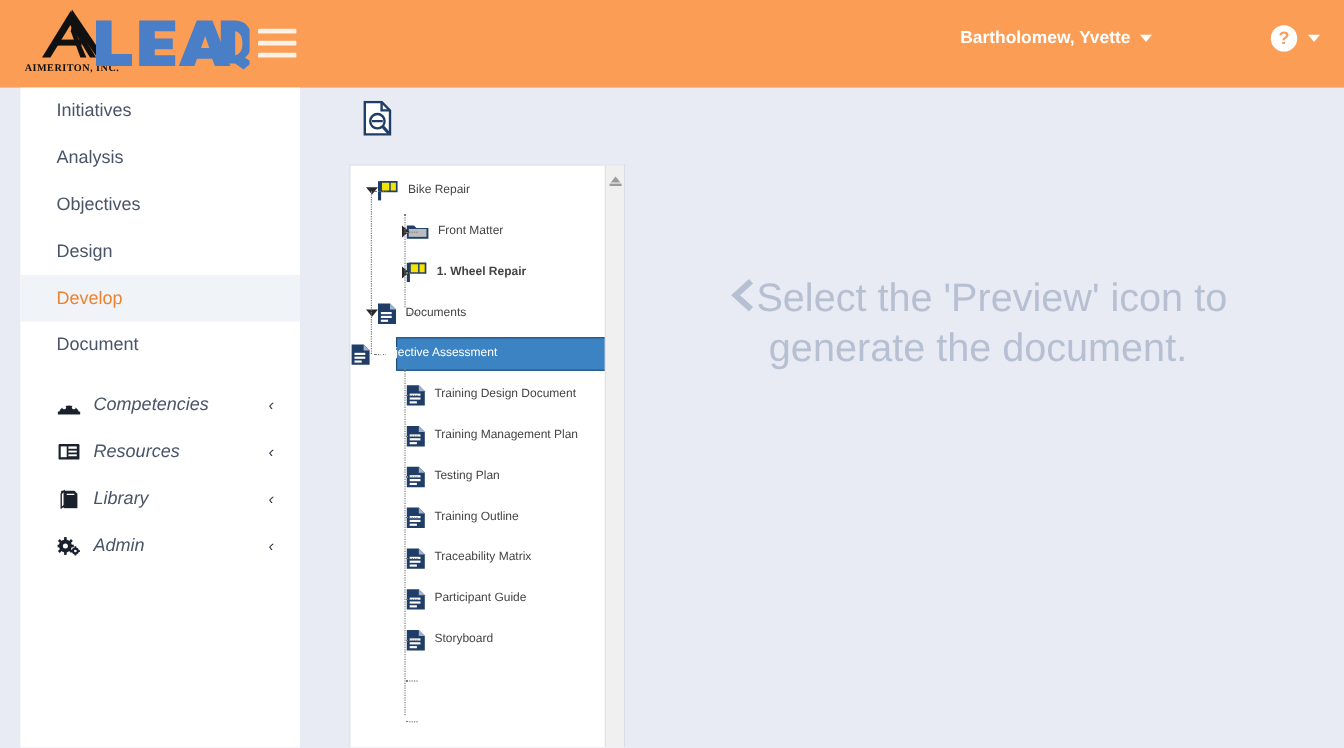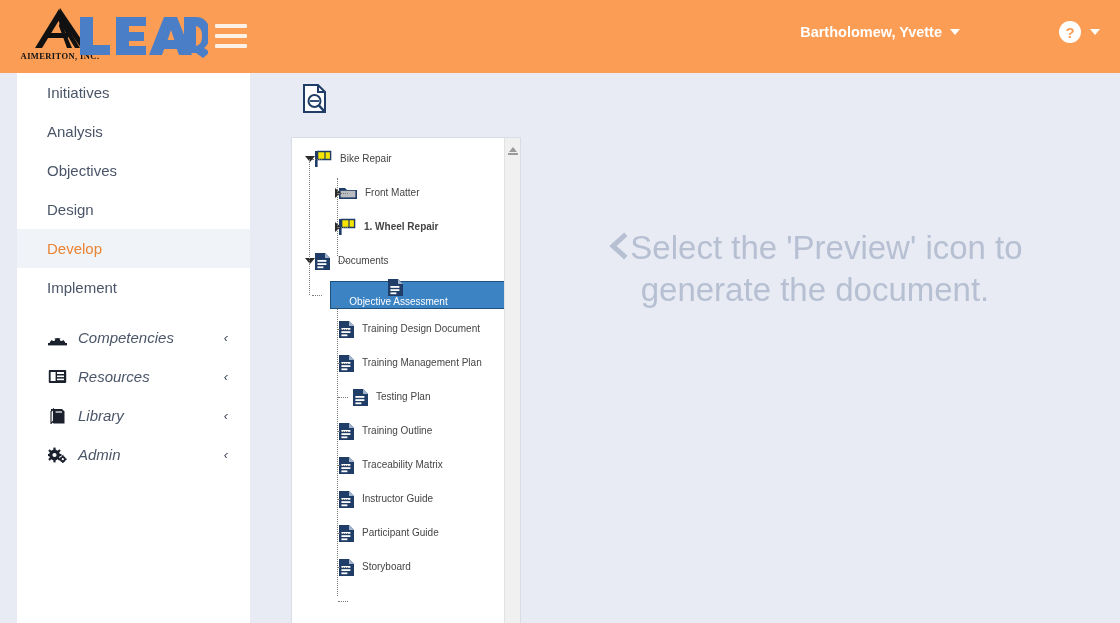--- a/index.html
+++ b/index.html
@@ -219,21 +219,21 @@
       <div class="nav-item sub">
         <span class="nav-label">Objectives</span>
       </div>
       <div class="nav-item sub">
         <span class="nav-label">Design</span>
       </div>
       <div class="nav-item active sub">
         <span class="nav-label">Develop</span>
       </div>
       <div class="nav-item sub">
-        <span class="nav-label">Implement</span>
+        <span class="nav-label">Document</span>
       </div>
       <div class="nav-spacer"></div>
       <div class="nav-item with-icon">
         <span class="nav-icon">
           <svg width="19" height="16" viewBox="0 0 19 16">
             <path d="M1 14 A9 9 0 0 1 18 14 Z" fill="#1a202c"></path>
             <circle cx="5.5" cy="9.5" r="1.6" fill="#fff"></circle>
             <circle cx="13.5" cy="9.5" r="1.6" fill="#fff"></circle>
             <circle cx="9.5" cy="5" r="1.6" fill="#fff"></circle>
             <rect x="0" y="13" width="19" height="2.4" fill="#1a202c"></rect>
@@ -355,21 +355,21 @@
               <svg width="17" height="19" viewBox="0 0 17 19">
                 <path d="M1 1 h10 l5 5 v12 H1 Z" fill="#1f3d66"></path>
                 <path d="M11 1 v5 h5 Z" fill="#9fb4cc"></path>
                 <rect x="3.4" y="8" width="9" height="1.8" fill="#fff"></rect>
                 <rect x="3.4" y="11.2" width="9" height="1.8" fill="#fff"></rect>
                 <rect x="3.4" y="14.4" width="6" height="1.8" fill="#fff"></rect>
               </svg>
             </span>
             <span class="tree-label">Documents</span>
           </div>
-          <div class="tree-row selected" style=" flex-direction: column;">
+          <div class="tree-row selected" style="">
             <div class="sel-box" style="left: 38px; width: 179px; background: rgb(60, 131, 196);"></div>
             <span class="tree-icon">
               <svg width="17" height="19" viewBox="0 0 17 19">
                 <path d="M1 1 h10 l5 5 v12 H1 Z" fill="#1f3d66"></path>
                 <path d="M11 1 v5 h5 Z" fill="#9fb4cc"></path>
                 <rect x="3.4" y="8" width="9" height="1.8" fill="#fff"></rect>
                 <rect x="3.4" y="11.2" width="9" height="1.8" fill="#fff"></rect>
                 <rect x="3.4" y="14.4" width="6" height="1.8" fill="#fff"></rect>
               </svg>
             </span>
@@ -392,21 +392,21 @@
               <svg width="17" height="19" viewBox="0 0 17 19">
                 <path d="M1 1 h10 l5 5 v12 H1 Z" fill="#1f3d66"></path>
                 <path d="M11 1 v5 h5 Z" fill="#9fb4cc"></path>
                 <rect x="3.4" y="8" width="9" height="1.8" fill="#fff"></rect>
                 <rect x="3.4" y="11.2" width="9" height="1.8" fill="#fff"></rect>
                 <rect x="3.4" y="14.4" width="6" height="1.8" fill="#fff"></rect>
               </svg>
             </span>
             <span class="tree-label">Training Management Plan</span>
           </div>
-          <div class="tree-row" style="padding-left: 60px;">
+          <div class="tree-row" style="padding-left: 46px;">
             <span class="tree-icon">
               <svg width="17" height="19" viewBox="0 0 17 19">
                 <path d="M1 1 h10 l5 5 v12 H1 Z" fill="#1f3d66"></path>
                 <path d="M11 1 v5 h5 Z" fill="#9fb4cc"></path>
                 <rect x="3.4" y="8" width="9" height="1.8" fill="#fff"></rect>
                 <rect x="3.4" y="11.2" width="9" height="1.8" fill="#fff"></rect>
                 <rect x="3.4" y="14.4" width="6" height="1.8" fill="#fff"></rect>
               </svg>
             </span>
             <span class="tree-label">Testing Plan</span>
@@ -427,32 +427,20 @@
             <span class="tree-icon">
               <svg width="17" height="19" viewBox="0 0 17 19">
                 <path d="M1 1 h10 l5 5 v12 H1 Z" fill="#1f3d66"></path>
                 <path d="M11 1 v5 h5 Z" fill="#9fb4cc"></path>
                 <rect x="3.4" y="8" width="9" height="1.8" fill="#fff"></rect>
                 <rect x="3.4" y="11.2" width="9" height="1.8" fill="#fff"></rect>
                 <rect x="3.4" y="14.4" width="6" height="1.8" fill="#fff"></rect>
               </svg>
             </span>
             <span class="tree-label">Traceability Matrix</span>
-          </div>
-          <div class="tree-row" style="padding-left: 46px;">
-            <span class="tree-icon">
-              <svg width="17" height="19" viewBox="0 0 17 19">
-                <path d="M1 1 h10 l5 5 v12 H1 Z" fill="#1f3d66"></path>
-                <path d="M11 1 v5 h5 Z" fill="#9fb4cc"></path>
-                <rect x="3.4" y="8" width="9" height="1.8" fill="#fff"></rect>
-                <rect x="3.4" y="11.2" width="9" height="1.8" fill="#fff"></rect>
-                <rect x="3.4" y="14.4" width="6" height="1.8" fill="#fff"></rect>
-              </svg>
-            </span>
-            <span class="tree-label">Instructor Guide</span>
           </div>
           <div class="tree-row" style="padding-left: 46px;">
             <span class="tree-icon">
               <svg width="17" height="19" viewBox="0 0 17 19">
                 <path d="M1 1 h10 l5 5 v12 H1 Z" fill="#1f3d66"></path>
                 <path d="M11 1 v5 h5 Z" fill="#9fb4cc"></path>
                 <rect x="3.4" y="8" width="9" height="1.8" fill="#fff"></rect>
                 <rect x="3.4" y="11.2" width="9" height="1.8" fill="#fff"></rect>
                 <rect x="3.4" y="14.4" width="6" height="1.8" fill="#fff"></rect>
               </svg>

